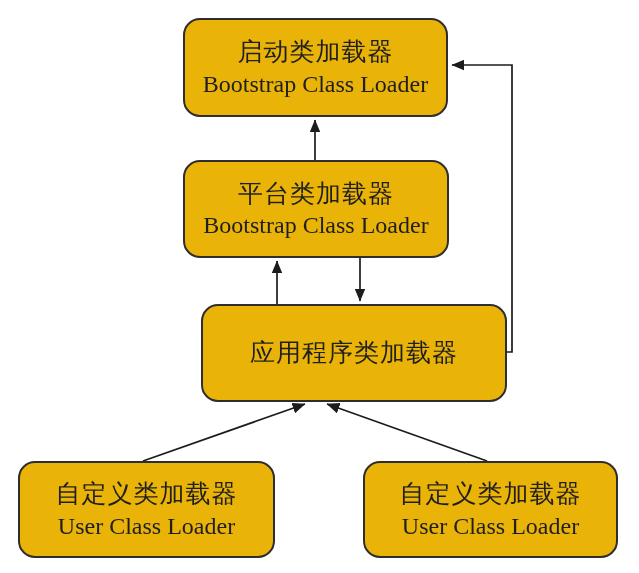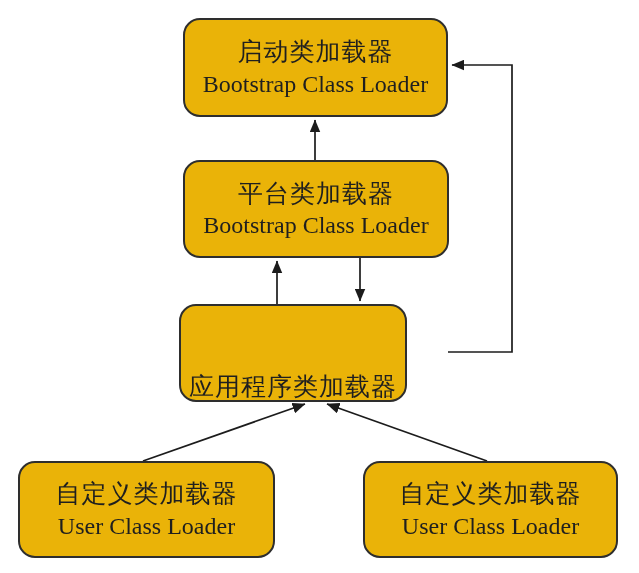--- a/index.html
+++ b/index.html
@@ -37,21 +37,21 @@
     letter-spacing: 1px;
     white-space: nowrap;
   }
   .node .en {
     font-size: 24px;
     line-height: 1.1;
     white-space: nowrap;
   }
   .node-bootstrap   { left: 183px; top: 18px;  width: 265px; height: 99px; }
   .node-platform    { left: 183px; top: 160px; width: 266px; height: 98px; }
-  .node-application { left: 179px; top: 304px; width: 228px; height: 98px; justify-content: flex-end; }
+  .node-application { left: 201px; top: 304px; width: 306px; height: 98px; }
   .node-user-left   { left: 18px;  top: 461px; width: 257px; height: 97px; }
   .node-user-right  { left: 363px; top: 461px; width: 255px; height: 97px; }
 </style>
 </head>
 <body>
 
 <div class="stage">
 
   <svg class="arrow-layer" viewBox="0 0 639 573" xmlns="http://www.w3.org/2000/svg">
     <defs>

